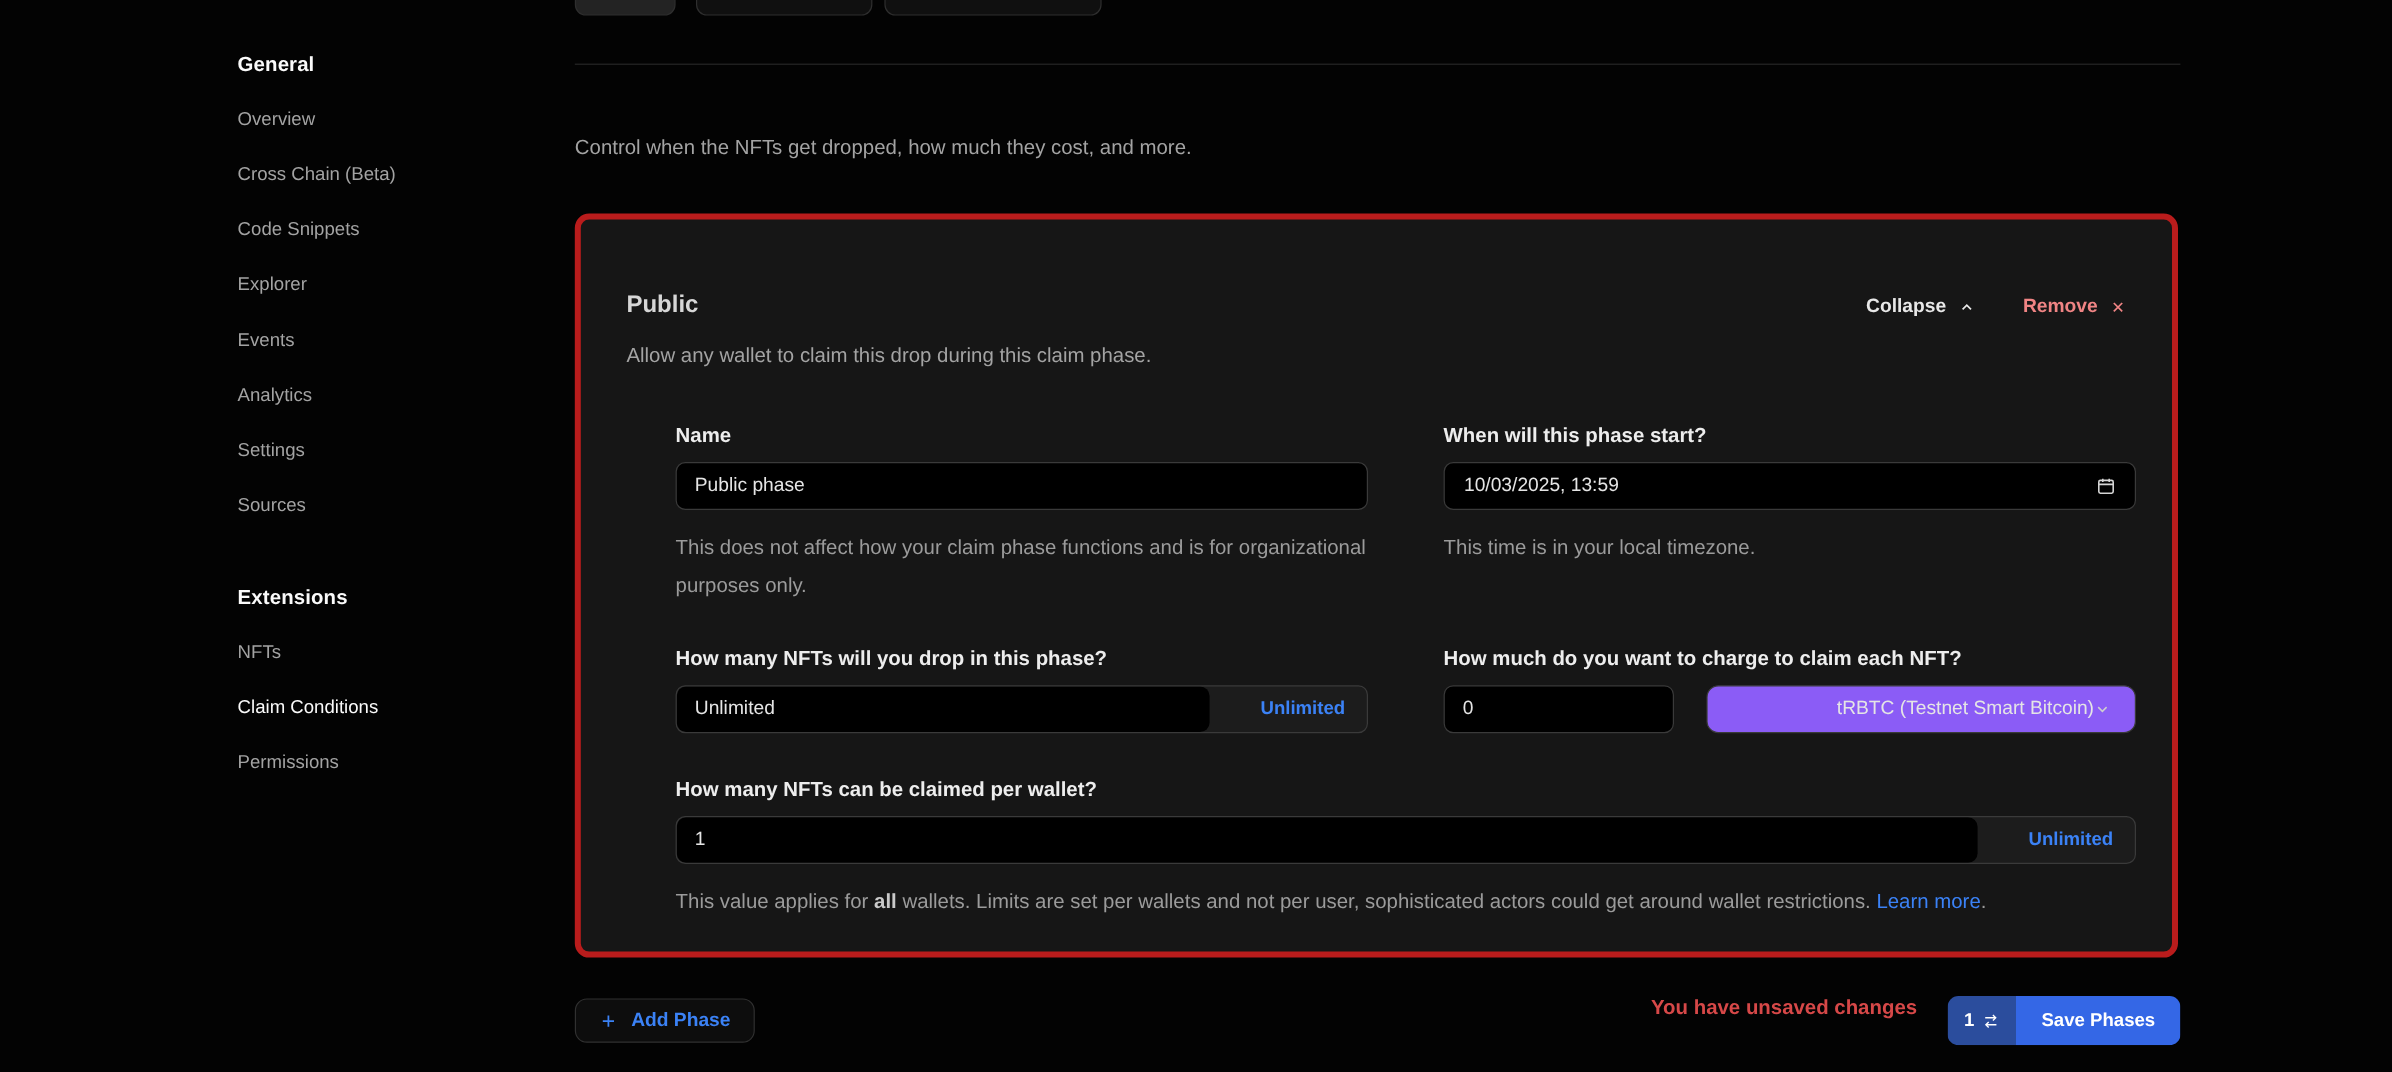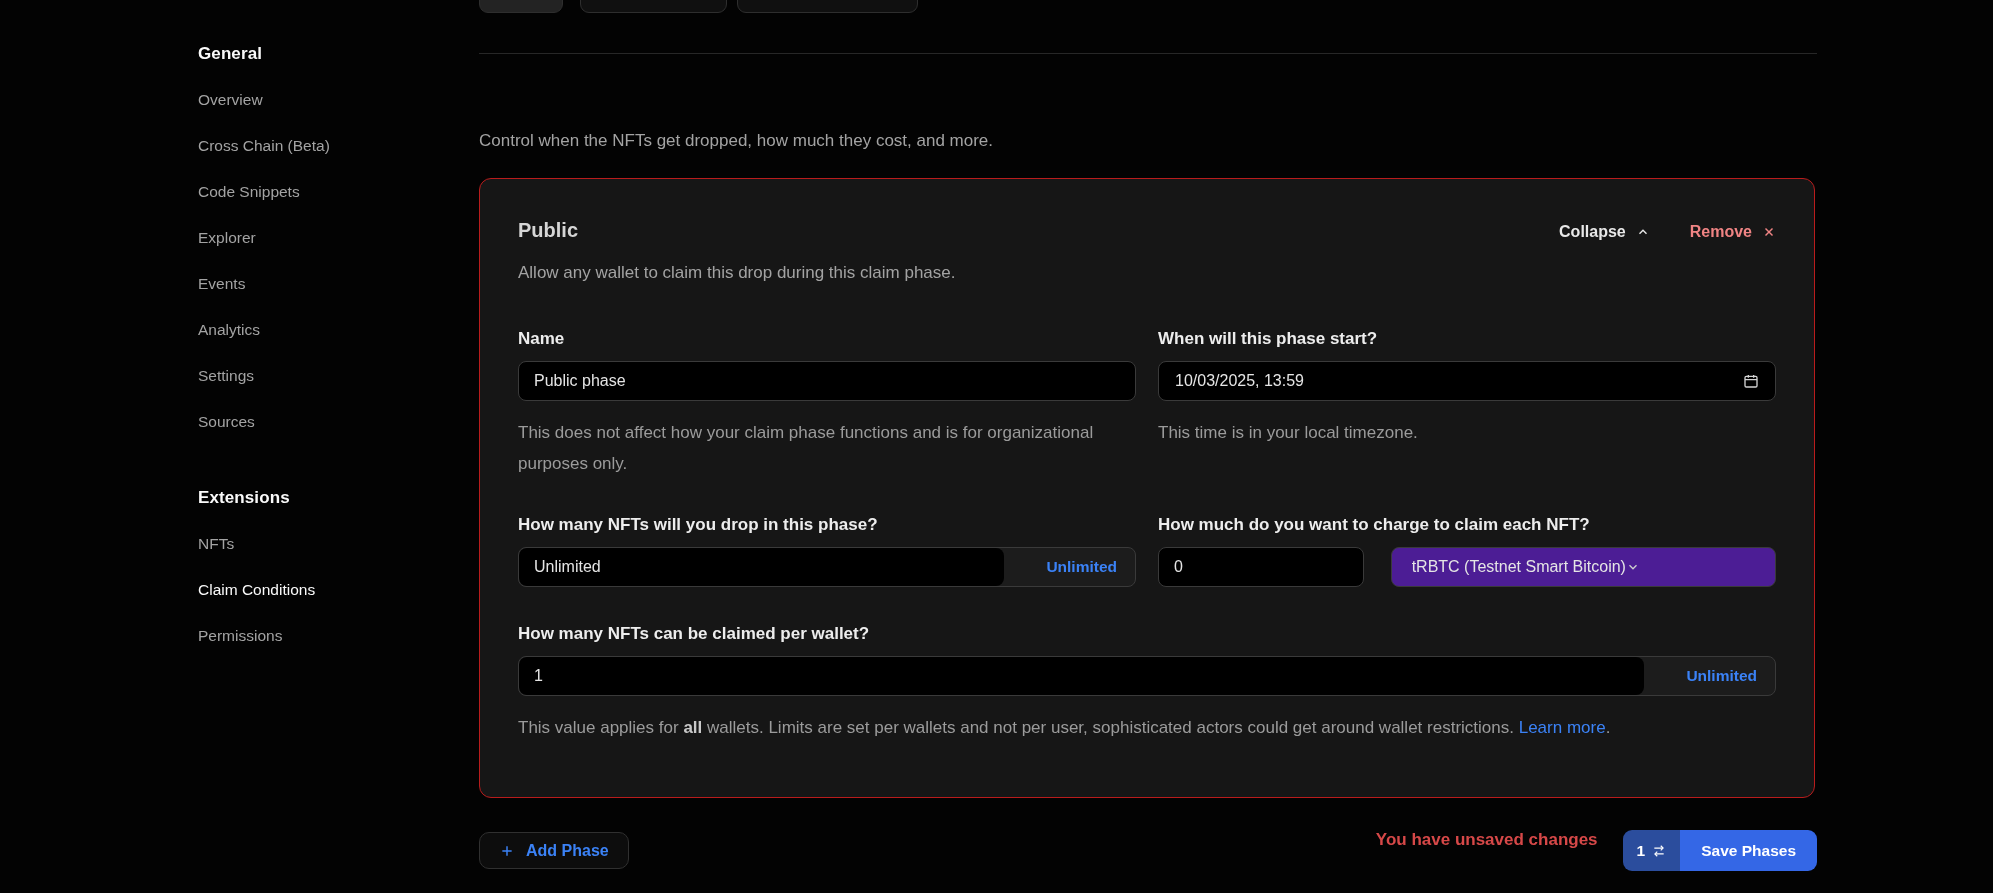--- a/index.html
+++ b/index.html
@@ -65,53 +65,53 @@
   .divider {
     position: absolute; top: 53px; left: 0; width: 1338px; height: 1px;
     background: #272727;
   }
 
   .section-title {
     position: absolute; top: 93px; left: 0;
     font-size: 25px; font-weight: 600; color: #fafafa; letter-spacing: 0.2px;
   }
   .section-sub {
-    position: absolute; top: 131px; left: 0;
+    position: absolute; top: 113px; left: 0;
     font-size: 17px; color: #a3a3a3;
   }
 
   
   .card {
     position: absolute; top: 178px; left: 0;
     width: 1336px; height: 620px;
     background: #161616;
-    border: 1px solid #b91c1c;
+    border: 5px solid #b91c1c;
     border-radius: 12px;
-    padding: 40px 38px;
+    padding: 60px 38px;
   }
   .card-head { display: flex; justify-content: space-between; align-items: flex-start; }
   .phase-title { font-size: 20px; font-weight: 700; color: #d6d6d6; }
   .phase-desc { margin-top: 21px; font-size: 17px; color: #a3a3a3; }
   .card-actions { display: flex; align-items: center; gap: 40px; margin-top: 4px; justify-content: flex-end; }
   .action-btn {
     display: flex; align-items: center; gap: 10px;
     font-size: 16px; font-weight: 600; cursor: pointer; background: none; border: none;
     font-family: inherit;
   }
   .action-collapse { color: #e8e8e8; }
   .action-remove { color: #f08484; }
 
   
   .form-grid {
     display: grid;
     grid-template-columns: 618px 618px;
     column-gap: 22px;
     margin-top: 46px;
   }
-  .field { display: flex; flex-direction: column; }
+  .field { display: flex; flex-direction: column; margin-left: 41px; }
   .field-label { font-size: 17px; font-weight: 600; color: #ededed; margin-bottom: 12px; }
   .control {
     height: 40px; border: 1px solid #3a3a3a; border-radius: 8px;
     background: #000; display: flex; align-items: center;
     font-size: 16px; color: #e5e5e5;
   }
   .control.text-input { padding: 0 15px; }
   .control.group { background: #1c1c1c; padding: 0; overflow: hidden; gap: 24px; }
   .group-inner {
     flex: 1; align-self: stretch; background: #000; border-radius: 8px;
@@ -126,22 +126,22 @@
   .helper {
     margin-top: 16px; font-size: 17px; color: #9b9b9b; line-height: 31px;
   }
   .helper b { color: #c9c9c9; font-weight: 700; }
   .helper a { color: #3b82f6; text-decoration: none; cursor: pointer; }
 
   .row2 { margin-top: 36px; }
   .price-row { display: flex; gap: 27px; }
   .price-input { width: 207px; padding: 0 15px; }
   .currency-select {
-    width: 388px; justify-content: flex-start; padding: 0 20px;
-    background: #4c1d95; cursor: pointer;
+    width: 388px; justify-content: flex-end; padding: 0 20px;
+    background: #8b5cf6; cursor: pointer; border-radius: 10px;
   }
 
   .row3 { grid-column: 1 / -1; margin-top: 37px; }
 
   
   .footer {
     position: absolute; top: 830px; left: 0; width: 1338px;
     display: flex; align-items: center; justify-content: space-between;
   }
   .add-phase-btn {

